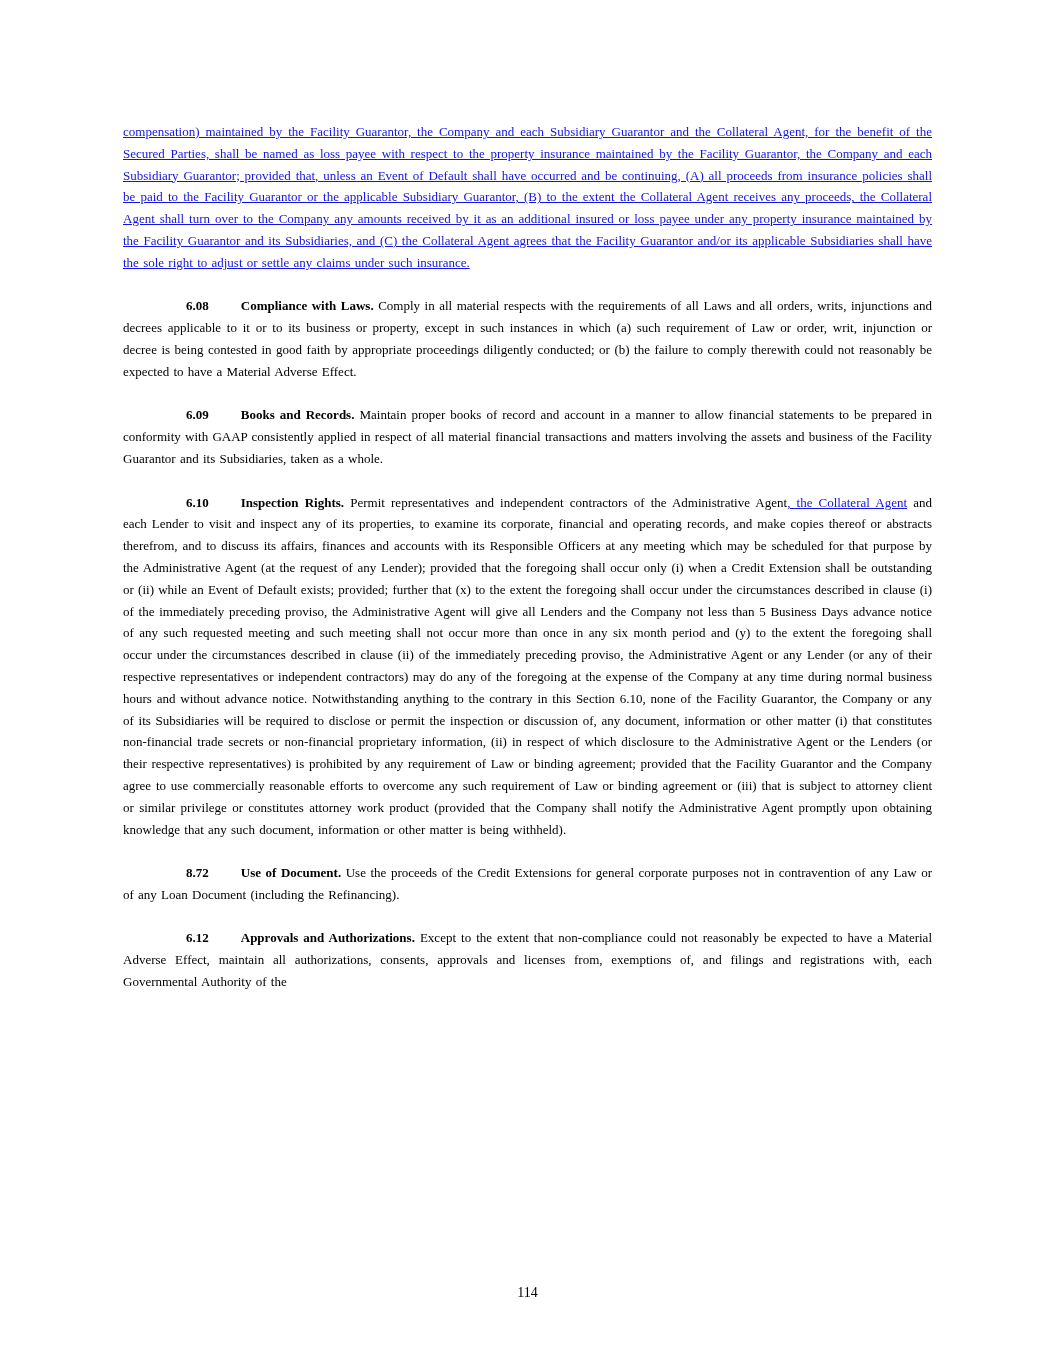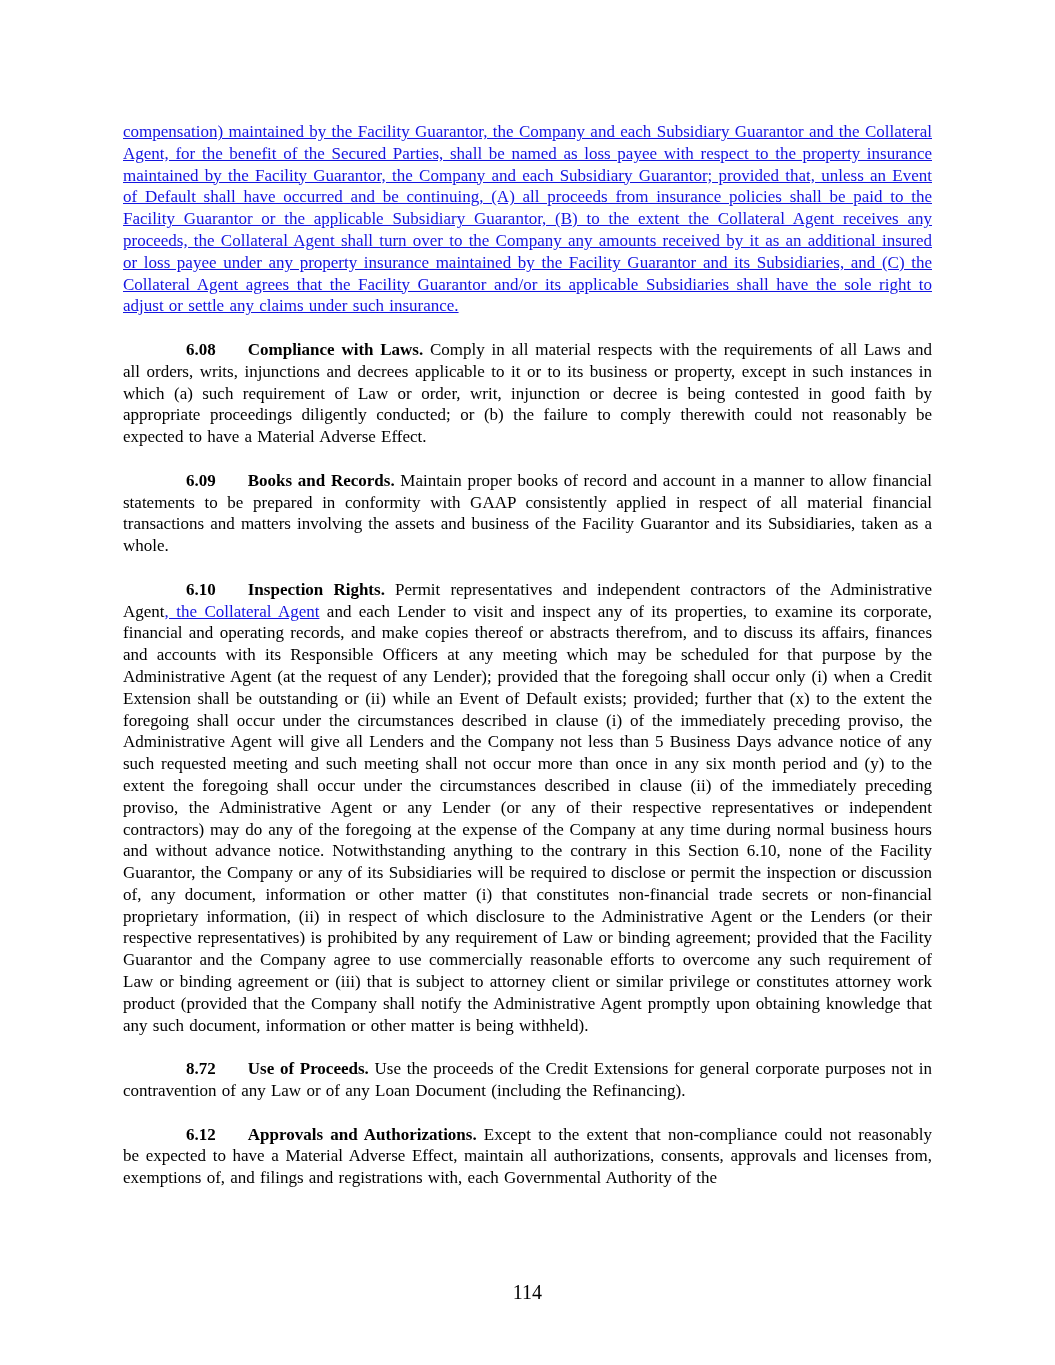--- a/index.html
+++ b/index.html
@@ -17,52 +17,52 @@
     inset: 0;
     background: #ffffff;
   }
   .content {
     position: absolute;
     left: 123px;
     right: 123px;
     top: 121px;
   }
   p.para {
-    font-size: 17px;
+    font-size: 13px;
     line-height: 21.8px;
     text-align: justify;
     margin-bottom: 21.8px;
     word-spacing: 1px;
   }
   p.para.indent { text-indent: 63px; }
   .b { font-weight: bold; }
   .u { }
   .ins { color: var(--ins-color, #1414e0); text-decoration: underline; }
   .tab { display: inline-block; width: 32px; }
   .footer {
     position: absolute;
     left: 0;
     right: 0;
     bottom: 62px;
     text-align: center;
   }
   .page-number {
-    font-size: 20px;
+    font-size: 14px;
     line-height: 20px;
     display: inline-block;
   }
 </style>
 </head>
 <body>
 
 <div class="page">
   <div class="content">
       <p class="para"><span class="ins">compensation) maintained by the Facility Guarantor, the Company and each Subsidiary Guarantor and the Collateral Agent, for the benefit of the Secured Parties, shall be named as loss payee with respect to the property insurance maintained by the Facility Guarantor, the Company and each Subsidiary Guarantor; provided that, unless an Event of Default shall have occurred and be continuing, (A) all proceeds from insurance policies shall be paid to the Facility Guarantor or the applicable Subsidiary Guarantor, (B) to the extent the Collateral Agent receives any proceeds, the Collateral Agent shall turn over to the Company any amounts received by it as an additional insured or loss payee under any property insurance maintained by the Facility Guarantor and its Subsidiaries, and (C) the Collateral Agent agrees that the Facility Guarantor and/or its applicable Subsidiaries shall have the sole right to adjust or settle any claims under such insurance.</span></p>
       <p class="para indent"><span class="b">6.08</span><span class="tab"></span><span class="b">Compliance with Laws.</span><span class=""> Comply in all material respects with the requirements of all Laws and all orders, writs, injunctions and decrees applicable to it or to its business or property, except in such instances in which (a) such requirement of Law or order, writ, injunction or decree is being contested in good faith by appropriate proceedings diligently conducted; or (b) the failure to comply therewith could not reasonably be expected to have a Material Adverse Effect.</span></p>
       <p class="para indent"><span class="b">6.09</span><span class="tab"></span><span class="b">Books and Records.</span><span class=""> Maintain proper books of record and account in a manner to allow financial statements to be prepared in conformity with GAAP consistently applied in respect of all material financial transactions and matters involving the assets and business of the Facility Guarantor and its Subsidiaries, taken as a whole.</span></p>
       <p class="para indent"><span class="b">6.10</span><span class="tab"></span><span class="b">Inspection Rights.</span><span class=""> Permit representatives and independent contractors of the Administrative Agent</span><span class="ins">, the Collateral Agent</span><span class=""> and each Lender to visit and inspect any of its properties, to examine its corporate, financial and operating records, and make copies thereof or abstracts therefrom, and to discuss its affairs, finances and accounts with its Responsible Officers at any meeting which may be scheduled for that purpose by the Administrative Agent (at the request of any Lender); </span><span class="u">provided</span><span class=""> that the foregoing shall occur only (i) when a Credit Extension shall be outstanding or (ii) while an Event of Default exists; </span><span class="u">provided</span><span class="">; </span><span class="u">further</span><span class=""> that (x) to the extent the foregoing shall occur under the circumstances described in </span><span class="u">clause (i)</span><span class=""> of the immediately preceding proviso, the Administrative Agent will give all Lenders and the Company not less than 5 Business Days advance notice of any such requested meeting and such meeting shall not occur more than once in any six month period and (y) to the extent the foregoing shall occur under the circumstances described in </span><span class="u">clause (ii)</span><span class=""> of the immediately preceding proviso, the Administrative Agent or any Lender (or any of their respective representatives or independent contractors) may do any of the foregoing at the expense of the Company at any time during normal business hours and without advance notice. Notwithstanding anything to the contrary in this </span><span class="u">Section 6.10</span><span class="">, none of the Facility Guarantor, the Company or any of its Subsidiaries will be required to disclose or permit the inspection or discussion of, any document, information or other matter (i) that constitutes non-financial trade secrets or non-financial proprietary information, (ii) in respect of which disclosure to the Administrative Agent or the Lenders (or their respective representatives) is prohibited by any requirement of Law or binding agreement; </span><span class="u">provided</span><span class=""> that the Facility Guarantor and the Company agree to use commercially reasonable efforts to overcome any such requirement of Law or binding agreement or (iii) that is subject to attorney client or similar privilege or constitutes attorney work product (</span><span class="u">provided</span><span class=""> that the Company shall notify the Administrative Agent promptly upon obtaining knowledge that any such document, information or other matter is being withheld).</span></p>
-      <p class="para indent"><span class="b">8.72</span><span class="tab"></span><span class="b">Use of Proceeds.</span><span class=""> Use the proceeds of the Credit Extensions for general corporate purposes not in contravention of any Law or of any Loan Document (including the Refinancing).</span></p>
+      <p class="para indent"><span class="b">8.72</span><span class="tab"></span><span class="b">Use of Document.</span><span class=""> Use the proceeds of the Credit Extensions for general corporate purposes not in contravention of any Law or of any Loan Document (including the Refinancing).</span></p>
       <p class="para indent"><span class="b">6.12</span><span class="tab"></span><span class="b">Approvals and Authorizations.</span><span class=""> Except to the extent that non-compliance could not reasonably be expected to have a Material Adverse Effect, maintain all authorizations, consents, approvals and licenses from, exemptions of, and filings and registrations with, each Governmental Authority of the</span></p>
     </div>
   <div class="footer">
     <span class="page-number">114</span>
   </div>
 </div>
 
 </body></html>

